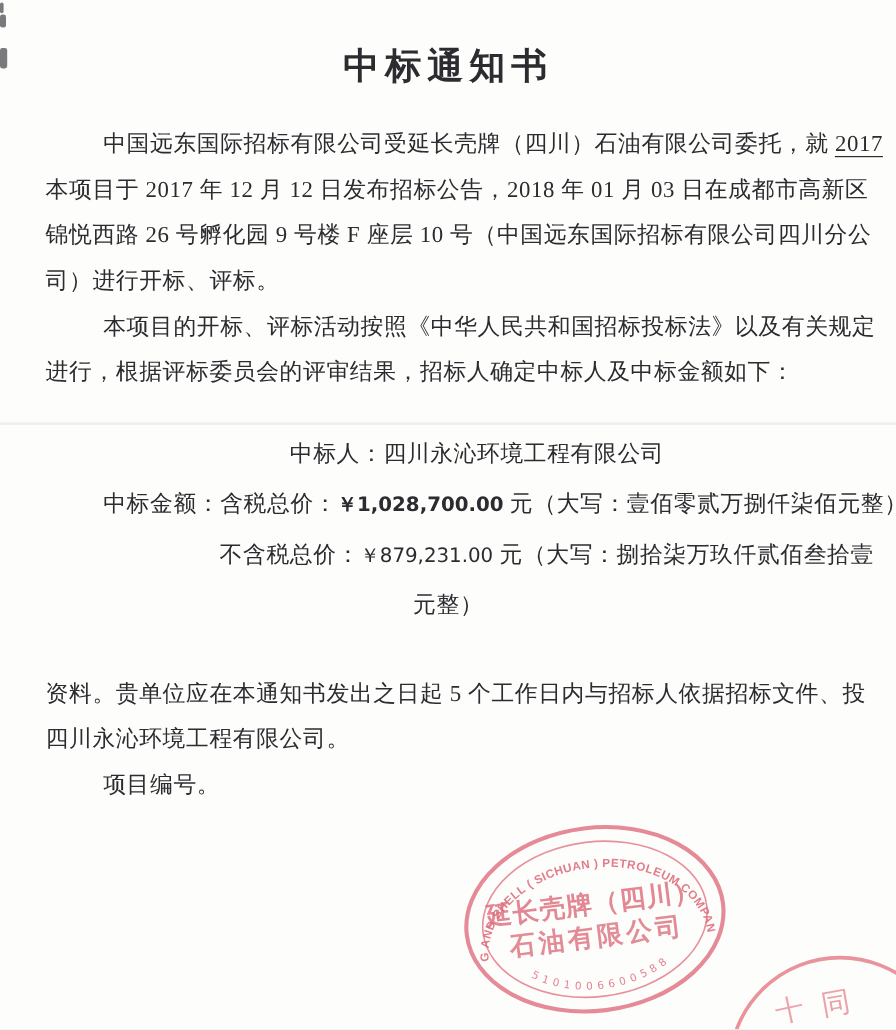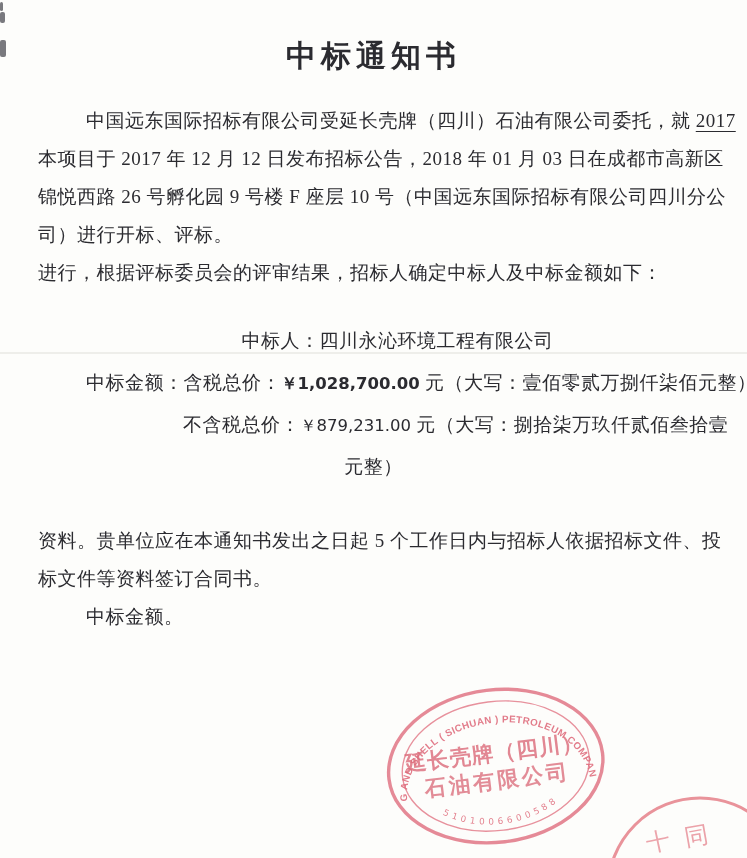--- a/index.html
+++ b/index.html
@@ -72,30 +72,31 @@
   <div class="speck s3"></div>
   <div class="scan-line"></div>
 
   <h1 class="doc-title">中标通知书</h1>
 
   <div class="doc-body" id="doc-body">
       <div class="doc-line indent"><span>中国远东国际招标有限公司受延长壳牌（四川）石油有限公司委托，就 </span><span class="u">2017</span></div>
       <div class="doc-line"><span>本项目于 2017 年 12 月 12 日发布招标公告，2018 年 01 月 03 日在成都市高新区</span></div>
       <div class="doc-line"><span>锦悦西路 26 号孵化园 9 号楼 F 座层 10 号（中国远东国际招标有限公司四川分公</span></div>
       <div class="doc-line"><span>司）进行开标、评标。</span></div>
+      <div class="doc-line indent"><span>本项目的开标、评标活动按照《中华人民共和国招标投标法》以及有关规定</span></div>
       <div class="doc-line"><span>进行，根据评标委员会的评审结果，招标人确定中标人及中标金额如下：</span></div>
       <div class="gap" style="height: 28px;"></div>
       <div class="doc-line award indent"><span>中标人：四川永沁环境工程有限公司</span></div>
       <div class="doc-line award indent"><span>中标金额：含税总价：</span><span class="b num">￥1,028,700.00</span><span> 元（大写：壹佰零贰万捌仟柒佰元整）</span></div>
       <div class="doc-line award" style="margin-left: 145px;"><span>不含税总价：</span><span class="num">￥879,231.00</span><span> 元（大写：捌拾柒万玖仟贰佰叁拾壹</span></div>
       <div class="doc-line award"><span>元整）</span></div>
       <div class="gap" style="height: 34px;"></div>
       <div class="doc-line"><span>资料。贵单位应在本通知书发出之日起 5 个工作日内与招标人依据招标文件、投</span></div>
-      <div class="doc-line"><span>标文件等资料签订合同书。</span></div>
-      <div class="doc-line indent"><span>中标金额。</span></div>
+      <div class="doc-line"><span>四川永沁环境工程有限公司。</span></div>
+      <div class="doc-line indent"><span>项目编号。</span></div>
       <div class="gap" style="height: 46px;"></div>
     </div>
 
   <div class="seal-wrap">
     <svg viewBox="0 0 240 180" width="240" height="176">
       <g fill="none" stroke="#dd5a6e">
         <ellipse cx="120" cy="88" rx="110" ry="78" stroke-width="3.5" opacity="0.8"></ellipse>
         <ellipse cx="120" cy="88" rx="96" ry="66" stroke-width="1.4" opacity="0.75"></ellipse>
       </g>
       <path id="sealTop" d="M 26,112 A 94,68 0 1 1 214,112" fill="none"></path>

